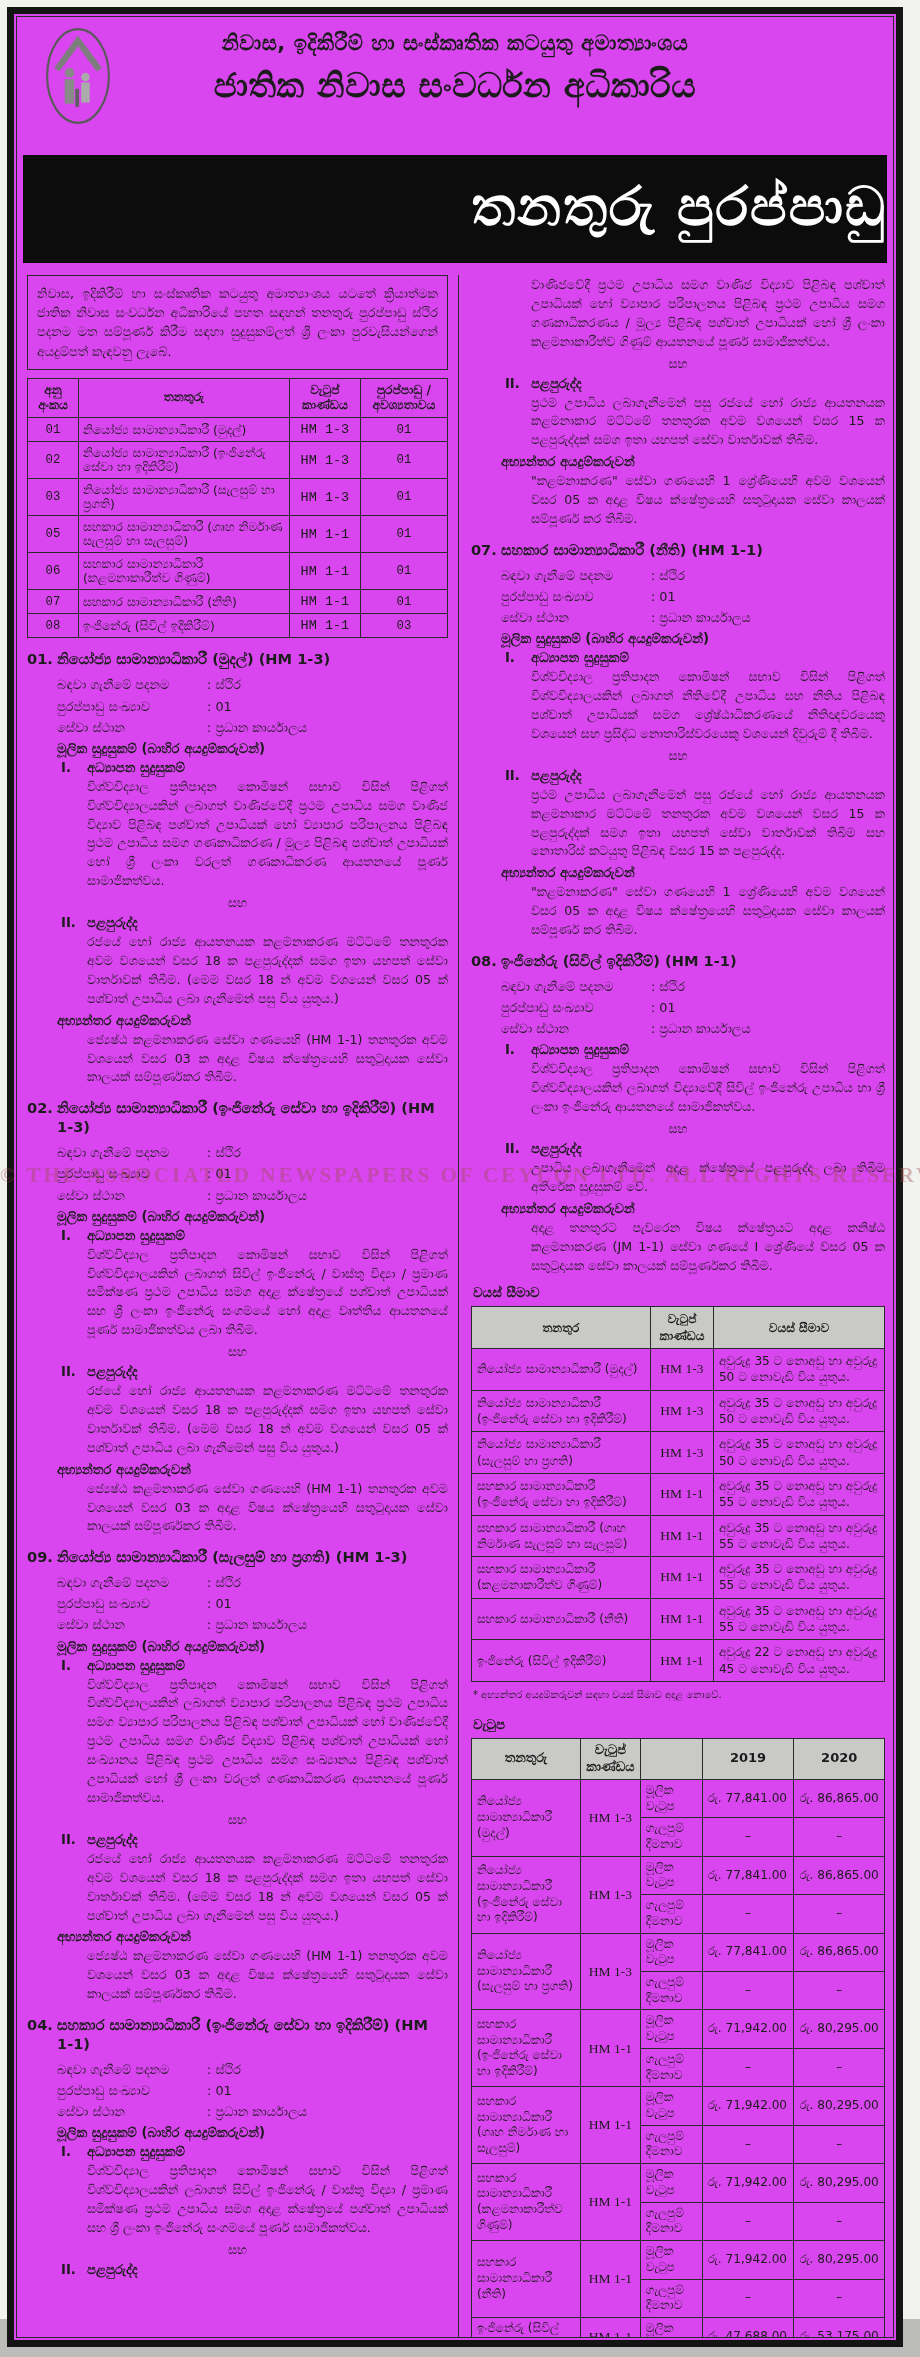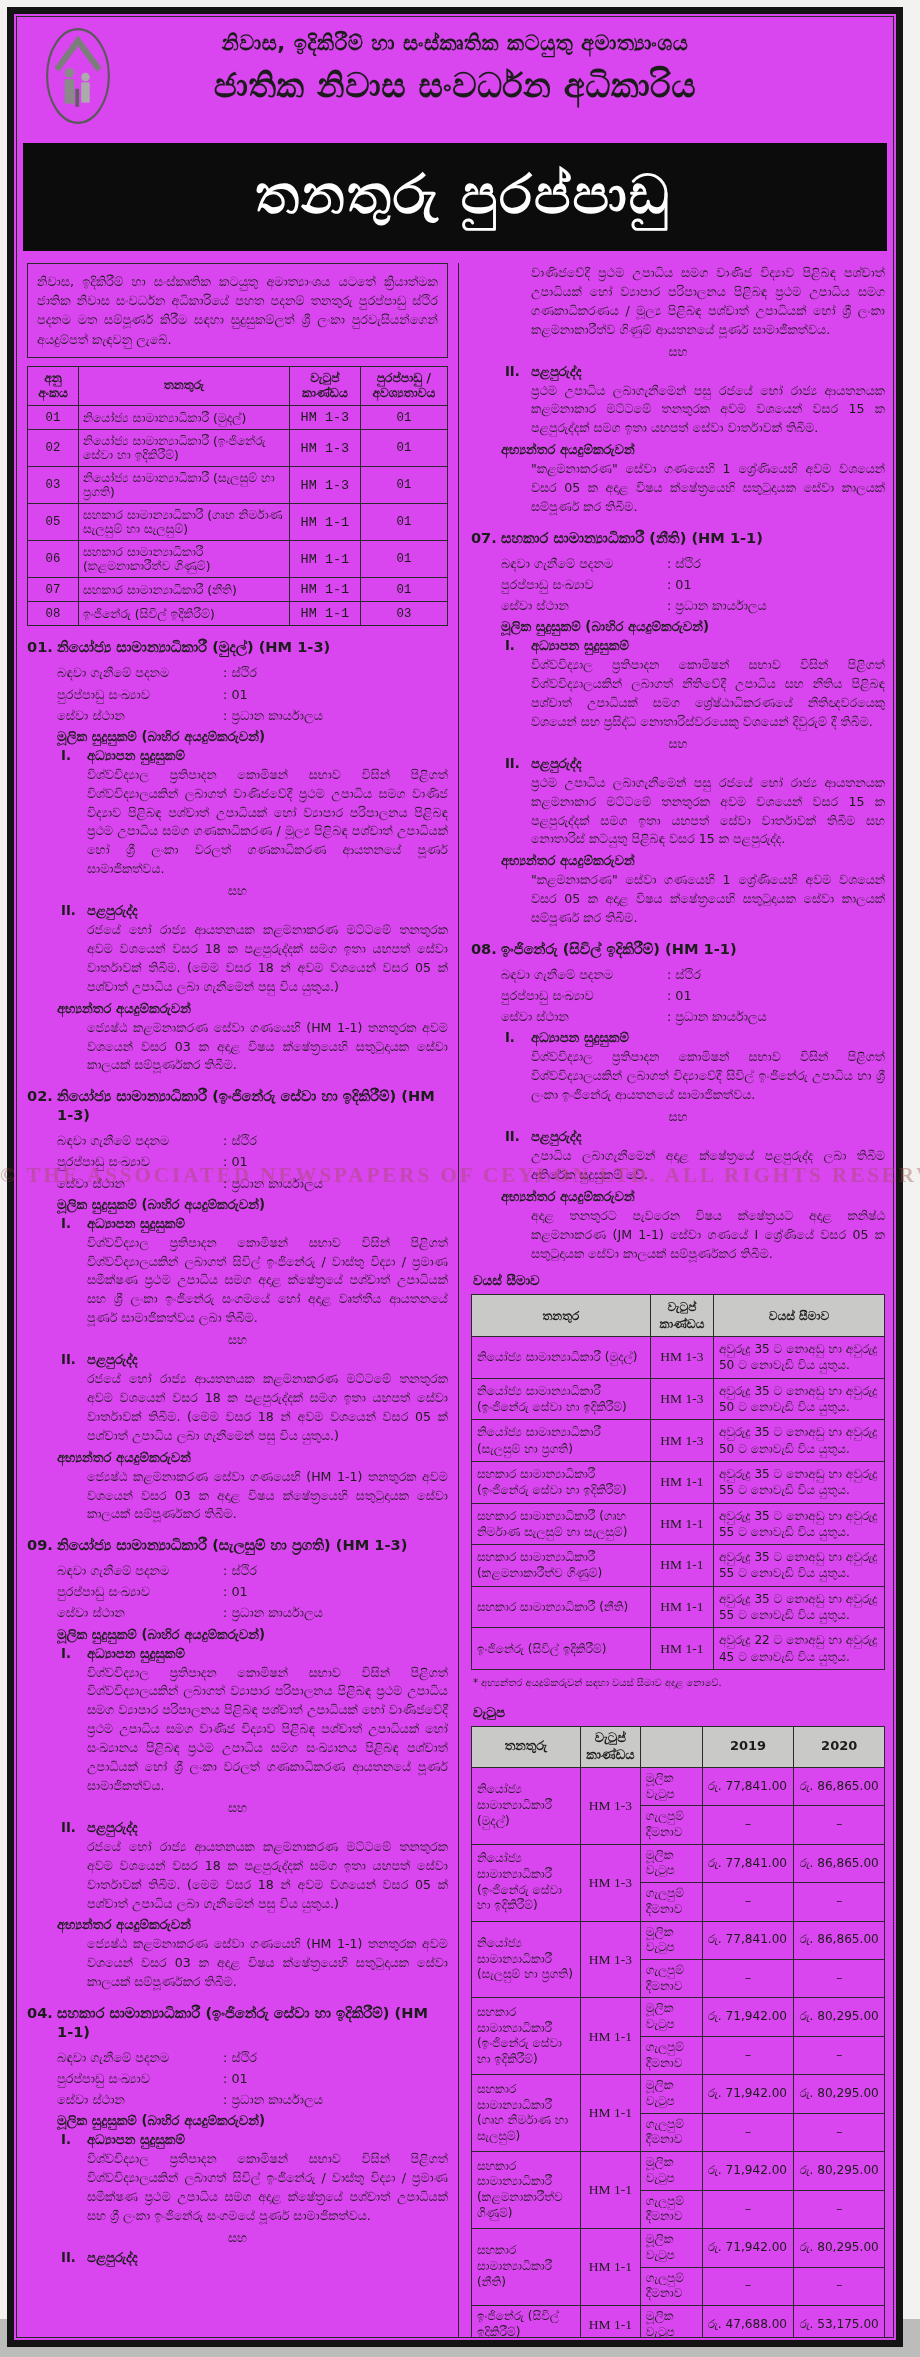--- a/index.html
+++ b/index.html
@@ -20,43 +20,43 @@
   .bottom-strip{position:absolute; left:0; bottom:0; width:920px; height:38px; background:#bcbcba;}
 
   
   .ad-header{position:relative; height:118px; padding:6px 10px 2px 10px;}
   .logo-wrap{position:absolute; left:28px; top:10px;}
   .head-texts{text-align:center; padding-top:8px;}
   .ministry{font-size:21px; font-weight:bold; letter-spacing:.5px;}
   .authority{font-size:34px; font-weight:bold; margin-top:10px; letter-spacing:.5px;}
 
   .banner{
-    background:#0c0c0c; color:#fff; text-align:center;
-    margin:0 6px 0 6px; padding:20px 0 24px 16px;
+    background:#0c0c0c; color:#fff; text-align:right;
+    margin:12px 6px 0 6px; padding:20px 0 24px 16px;
   }
   .banner-title{font-size:54px; font-weight:bold; letter-spacing:2px;}
 
   
   .body-cols{display:flex; align-items:stretch; padding:12px 8px 10px 10px; position:relative;}
   .col-left{width:442px; padding-right:10px; box-sizing:border-box;}
   .col-right{width:438px; padding-left:12px; box-sizing:border-box; border-left:1.5px solid #2a2a2a;}
 
   .intro-box{border:1.5px solid #2a2a2a; padding:8px 9px; font-size:12.8px; text-align:justify; line-height:1.5;}
 
   table{border-collapse:collapse; width:100%;padding-left:12px;}
   .vtab{margin-top:8px; font-size:12.3px;}
   .vtab th,.vtab td{border:1.4px solid #2a2a2a; padding:4px 4px; vertical-align:middle;}
   .vtab th{font-weight:bold; text-align:center; line-height:1.25;}
   .vtab td.c{text-align:center;font-family:Liberation Mono, monospace;}
   .grade{font-family:"Liberation Serif","DejaVu Serif",serif; font-size:13.5px; white-space:nowrap;}
 
   .section{margin-top:12px;}
   .sec-head{display:flex; font-size:14.6px; font-weight:bold; margin:12px 0 5px 0; line-height:1.3;}
   .sec-no{width:30px; flex:none;}
-  .fieldrow{display:flex; padding-left:30px; font-size:12.8px; line-height:1.65;gap:16px;}
+  .fieldrow{display:flex; padding-left:30px; font-size:12.8px; line-height:1.65;}
   .fieldrow .fl{width:150px; flex:none;}
   .subhead{font-weight:bold; font-size:13.2px; padding-left:30px; margin:3px 0 2px 0;}
   .roman{display:flex; font-weight:bold; font-size:13.2px; padding-left:34px; margin:3px 0 2px 0;}
   .roman .rn{width:26px; flex:none;}
   .para{padding-left:60px; font-size:12.6px; line-height:1.5; text-align:justify; margin:1px 0 4px 0;}
   .andline{text-align:center; font-size:12.6px; margin:4px 0;}
 
   .tbl-heading{font-weight:bold; font-size:13.4px; margin:10px 0 5px 2px;}
   .atab{font-size:12.1px;}
   .atab th,.atab td{border:1.4px solid #2a2a2a; padding:4px 5px; vertical-align:middle; line-height:1.35;}
@@ -106,21 +106,21 @@
       </div>
 
       <div class="banner">
         <span class="banner-title">තනතුරු පුරප්පාඩු</span>
       </div>
 
       <div class="body-cols">
 
         <div class="col-left">
 
-          <div class="intro-box">නිවාස, ඉදිකිරීම් හා සංස්කෘතික කටයුතු අමාත්‍යාංශය යටතේ ක්‍රියාත්මක ජාතික නිවාස සංවර්ධන අධිකාරියේ පහත පදනම් තනතුරු පුරප්පාඩු ස්ථිර පදනම මත සම්පූර්ණ කිරීම සඳහා සුදුසුකම්ලත් ශ්‍රී ලංකා පුරවැසියන්ගෙන් අයදුම්පත් කැඳවනු ලැබේ.</div>
+          <div class="intro-box">නිවාස, ඉදිකිරීම් හා සංස්කෘතික කටයුතු අමාත්‍යාංශය යටතේ ක්‍රියාත්මක ජාතික නිවාස සංවර්ධන අධිකාරියේ පහත සඳහන් තනතුරු පුරප්පාඩු ස්ථිර පදනම මත සම්පූර්ණ කිරීම සඳහා සුදුසුකම්ලත් ශ්‍රී ලංකා පුරවැසියන්ගෙන් අයදුම්පත් කැඳවනු ලැබේ.</div>
 
           <table class="vtab">
             <thead>
               <tr>
                 <th style="width:42px">අනු අංකය</th>
                 <th>තනතුරු</th>
                 <th style="width:62px">වැටුප් කාණ්ඩය</th>
                 <th style="width:78px">පුරප්පාඩු / අවශ්‍යතාවය</th>
               </tr>
             </thead>

